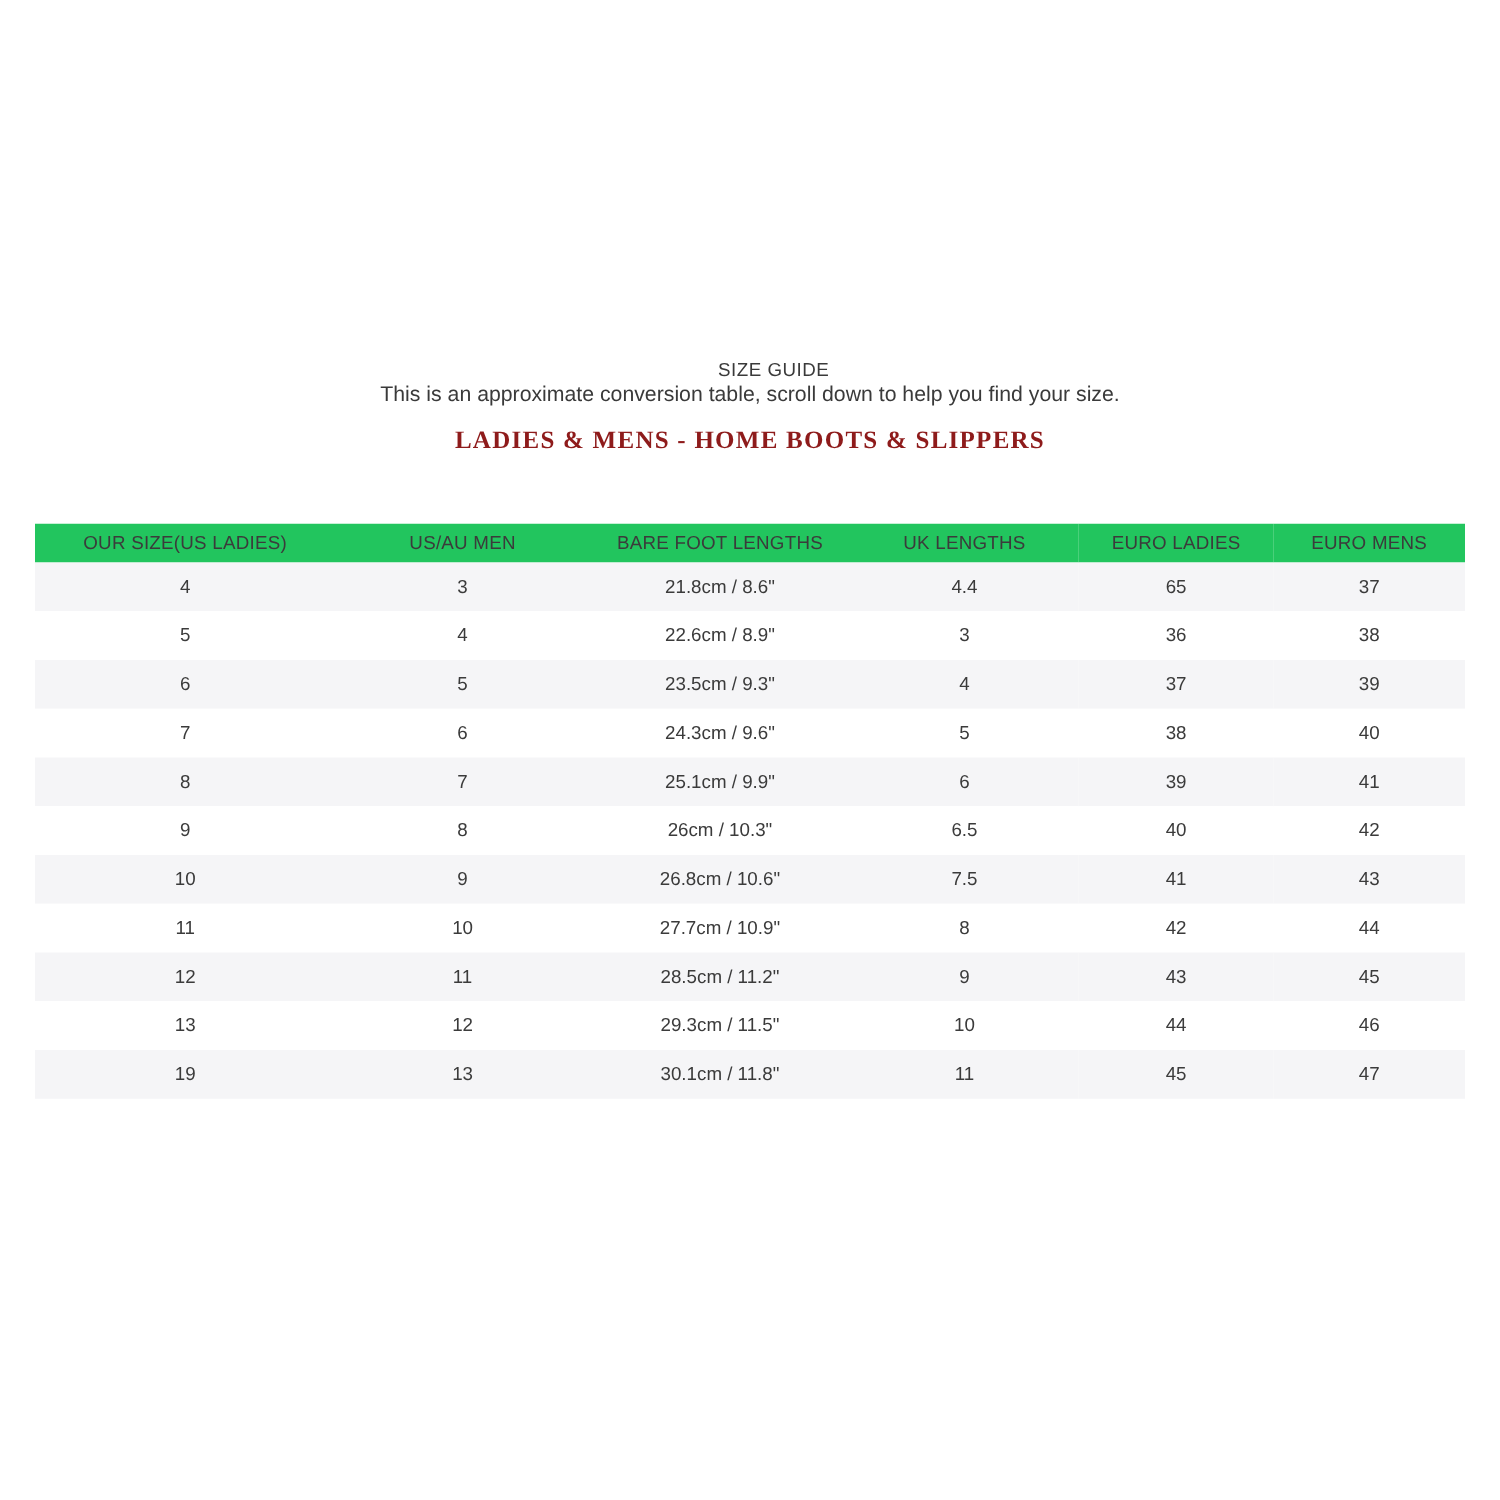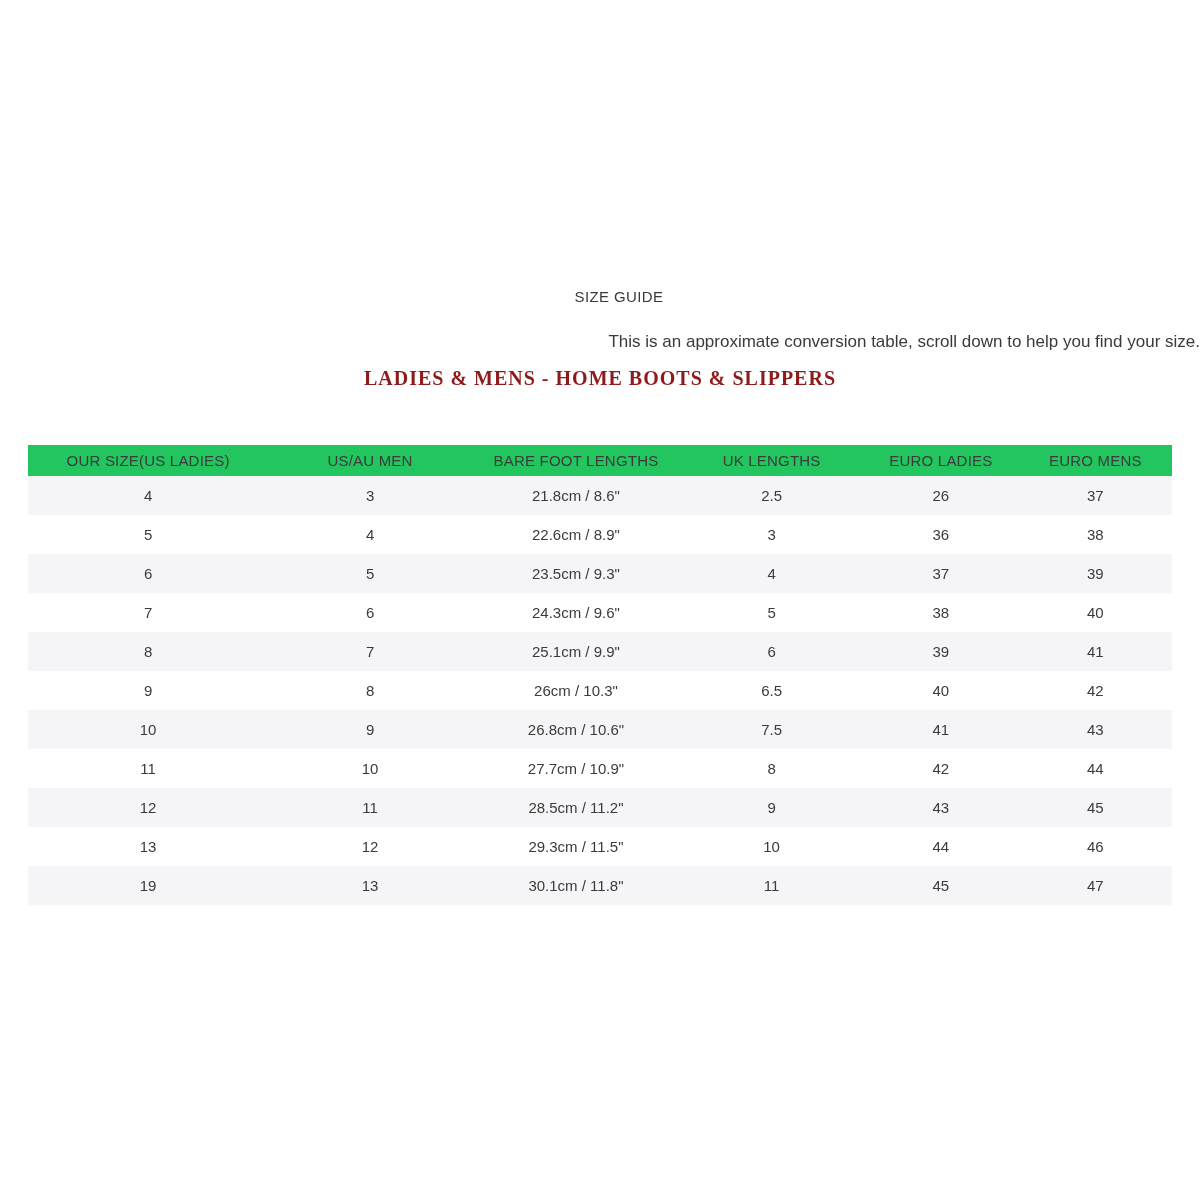--- a/index.html
+++ b/index.html
@@ -19,25 +19,25 @@
   }
   .kicker {
     text-align: center;
     font-size: 15px;
     line-height: 1.1;
     color: #3a3a3a;
     letter-spacing: 0.4px;
     margin-left: 38px;
   }
   .desc {
-    text-align: right;
+    text-align: center;
     font-size: 17px;
     line-height: 1.2;
     color: #3a3a3a;
-    margin-top: 26px;
+    margin-top: 0;
   }
   .title {
     text-align: center;
     font-family: "Liberation Serif", "DejaVu Serif", serif;
     font-weight: bold;
     font-size: 20px;
     line-height: 1.1;
     color: #8e1b1b;
     letter-spacing: 1px;
     margin: 15px 0 0 0;
@@ -107,22 +107,22 @@
           <th>UK LENGTHS</th>
           <th>EURO LADIES</th>
           <th>EURO MENS</th>
         </tr>
     </thead>
     <tbody>
         <tr>
           <td>4</td>
           <td>3</td>
           <td>21.8cm / 8.6"</td>
-          <td>2.5</td>
-          <td>26</td>
+          <td>4.4</td>
+          <td>65</td>
           <td>37</td>
         </tr>
         <tr>
           <td>5</td>
           <td>4</td>
           <td>22.6cm / 8.9"</td>
           <td>3</td>
           <td>36</td>
           <td>38</td>
         </tr>

